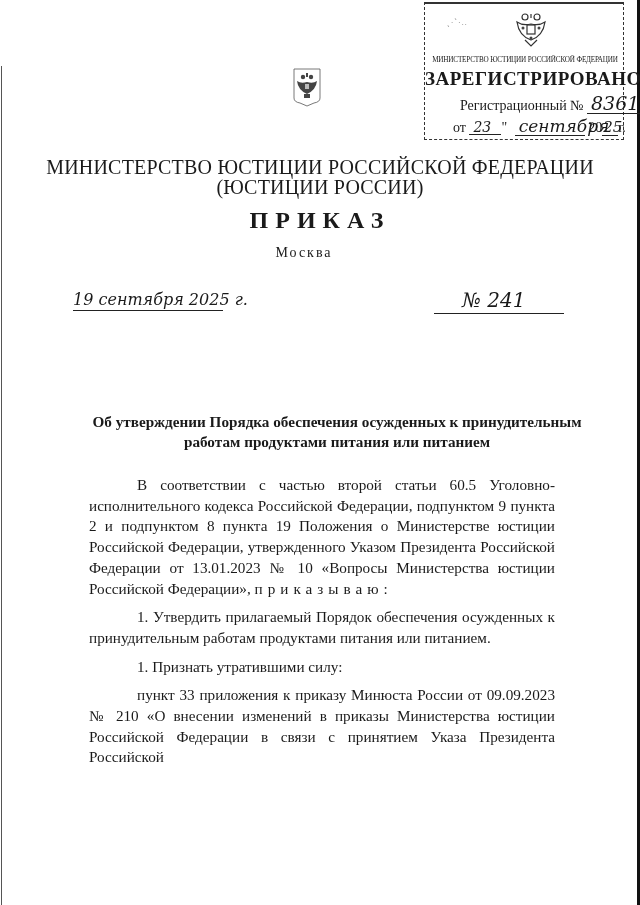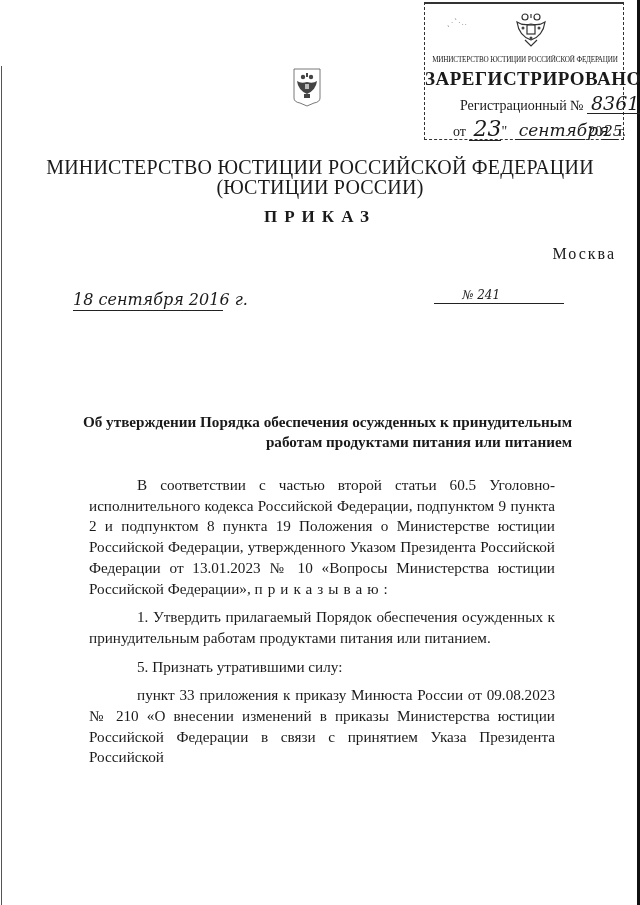--- a/index.html
+++ b/index.html
@@ -17,54 +17,54 @@
       border: 1.5px dashed #333; border-top: 2px solid #333; box-sizing: border-box;
     }
     .stamp-emblem { position: absolute; left: 88px; top: 6px; width: 36px; height: 38px; }
     .stamp-scribble { position: absolute; left: 22px; top: 14px; font-size: 8px; color: #777; letter-spacing: 1px; }
     .stamp-ministry { position: absolute; left: 4px; top: 52px; width: 192px; text-align: center; font-size: 7.2px; letter-spacing: -0.2px; white-space: nowrap; }
     .stamp-registered { position: absolute; left: 0; top: 64px; width: 196px; text-align: left; font-size: 19px; font-weight: bold; letter-spacing: 0.5px; }
     .stamp-reg-row { position: absolute; left: 6px; top: 90px; font-size: 14px; white-space: nowrap; margin-left: 29px; }
     .stamp-date-row { position: absolute; left: 28px; top: 114px; font-size: 14px; white-space: nowrap; }
     .hand { font-family: "DejaVu Serif", serif; font-style: italic; display: inline-block; border-bottom: 1px solid #222; padding: 0 4px; line-height: 1; }
     .stamp-reg-row .hand { font-size: 19px; width: 54px; }
-    .stamp-date-row .hand-day { font-size: 22px; width: 24px; }
+    .stamp-date-row .hand-day { font-size: 14px; width: 24px; }
     .stamp-date-row .hand-month { font-size: 17px; width: 62px; margin-left: 4px; }
     .stamp-date-row .hand-year { font-size: 15px; width: 14px; padding: 0 1px; }
 
     
     .emblem { position: absolute; left: 292px; top: 68px; width: 30px; height: 40px; }
 
     .ministry {
       position: absolute; left: 40px; width: 560px; text-align: center;
       font-size: 20px; line-height: 22px; letter-spacing: 0.2px;
     }
     .ministry-1 { top: 156px; }
     .ministry-2 { top: 176px; }
     .order-title {
       position: absolute; left: 40px; width: 560px; top: 207px; text-align: center;
-      font-size: 17px; font-weight: bold; letter-spacing: 7px;
+      font-size: 24px; font-weight: bold; letter-spacing: 7px;
     }
     .city {
-      position: absolute; left: 56px; width: 560px; top: 245px; text-align: right;
-      font-size: 16px; letter-spacing: 2px;
+      position: absolute; left: 24px; width: 560px; top: 245px; text-align: center;
+      font-size: 14px; letter-spacing: 2px;
     }
     .order-date {
       position: absolute; left: 73px; top: 290px; width: 150px;
       font-family: "DejaVu Serif", serif; font-style: italic; font-size: 16px;
       border-bottom: 1px solid #222; padding-bottom: 1px; white-space: nowrap;
     }
     .order-number {
       position: absolute; left: 434px; top: 288px; width: 130px;
-      font-family: "DejaVu Serif", serif; font-style: italic; font-size: 12px;
+      font-family: "DejaVu Serif", serif; font-style: italic; font-size: 20px;
       border-bottom: 1px solid #222; padding-bottom: 1px; white-space: nowrap; text-indent: 28px;
     }
 
     .subject {
-      position: absolute; left: 72px; width: 500px; top: 412px; text-align: right;
+      position: absolute; left: 87px; width: 500px; top: 412px; text-align: center;
       font-size: 15.2px; font-weight: bold; line-height: 20px;
     }
 
     .body {
       position: absolute; left: 81px; width: 482px; top: 467px;
       font-size: 15.2px; line-height: 20.7px;
     }
     .body p { margin: 8px; text-align: justify; text-indent: 48px; }
     .spaced { letter-spacing: 5px; }
   </style>
@@ -115,23 +115,23 @@
     <rect x="12" y="26" width="6" height="4"></rect>
   </g>
   <rect x="13" y="16" width="4" height="5" fill="#bbb"></rect>
 </svg>
 
 <div class="ministry ministry-1">МИНИСТЕРСТВО ЮСТИЦИИ РОССИЙСКОЙ ФЕДЕРАЦИИ</div>
 <div class="ministry ministry-2">(ЮСТИЦИИ РОССИИ)</div>
 <div class="order-title">ПРИКАЗ</div>
 <div class="city">Москва</div>
 
-<div class="order-date">18 сентября 2016 г.</div>
+<div class="order-date">19 сентября 2025 г.</div>
 <div class="order-number">№ 241</div>
 
 <div class="subject">Об утверждении Порядка обеспечения осужденных к принудительным работам продуктами питания или питанием</div>
 
 <div class="body">
   <p><span>В соответствии с частью второй статьи 60.5 Уголовно-исполнительного кодекса Российской Федерации, подпунктом 9 пункта 2 и подпунктом 8 пункта 19 Положения о Министерстве юстиции Российской Федерации, утвержденного Указом Президента Российской Федерации от 13.01.2023 № 10 «Вопросы Министерства юстиции Российской Федерации»,</span> <span class="spaced">приказываю:</span></p>
   <p>1. Утвердить прилагаемый Порядок обеспечения осужденных к принудительным работам продуктами питания или питанием.</p>
-  <p>5. Признать утратившими силу:</p>
-  <p>пункт 33 приложения к приказу Минюста России от 09.08.2023 № 210 «О внесении изменений в приказы Министерства юстиции Российской Федерации в связи с принятием Указа Президента Российской</p>
+  <p>1. Признать утратившими силу:</p>
+  <p>пункт 33 приложения к приказу Минюста России от 09.09.2023 № 210 «О внесении изменений в приказы Министерства юстиции Российской Федерации в связи с принятием Указа Президента Российской</p>
 </div>
 
 </body></html>

